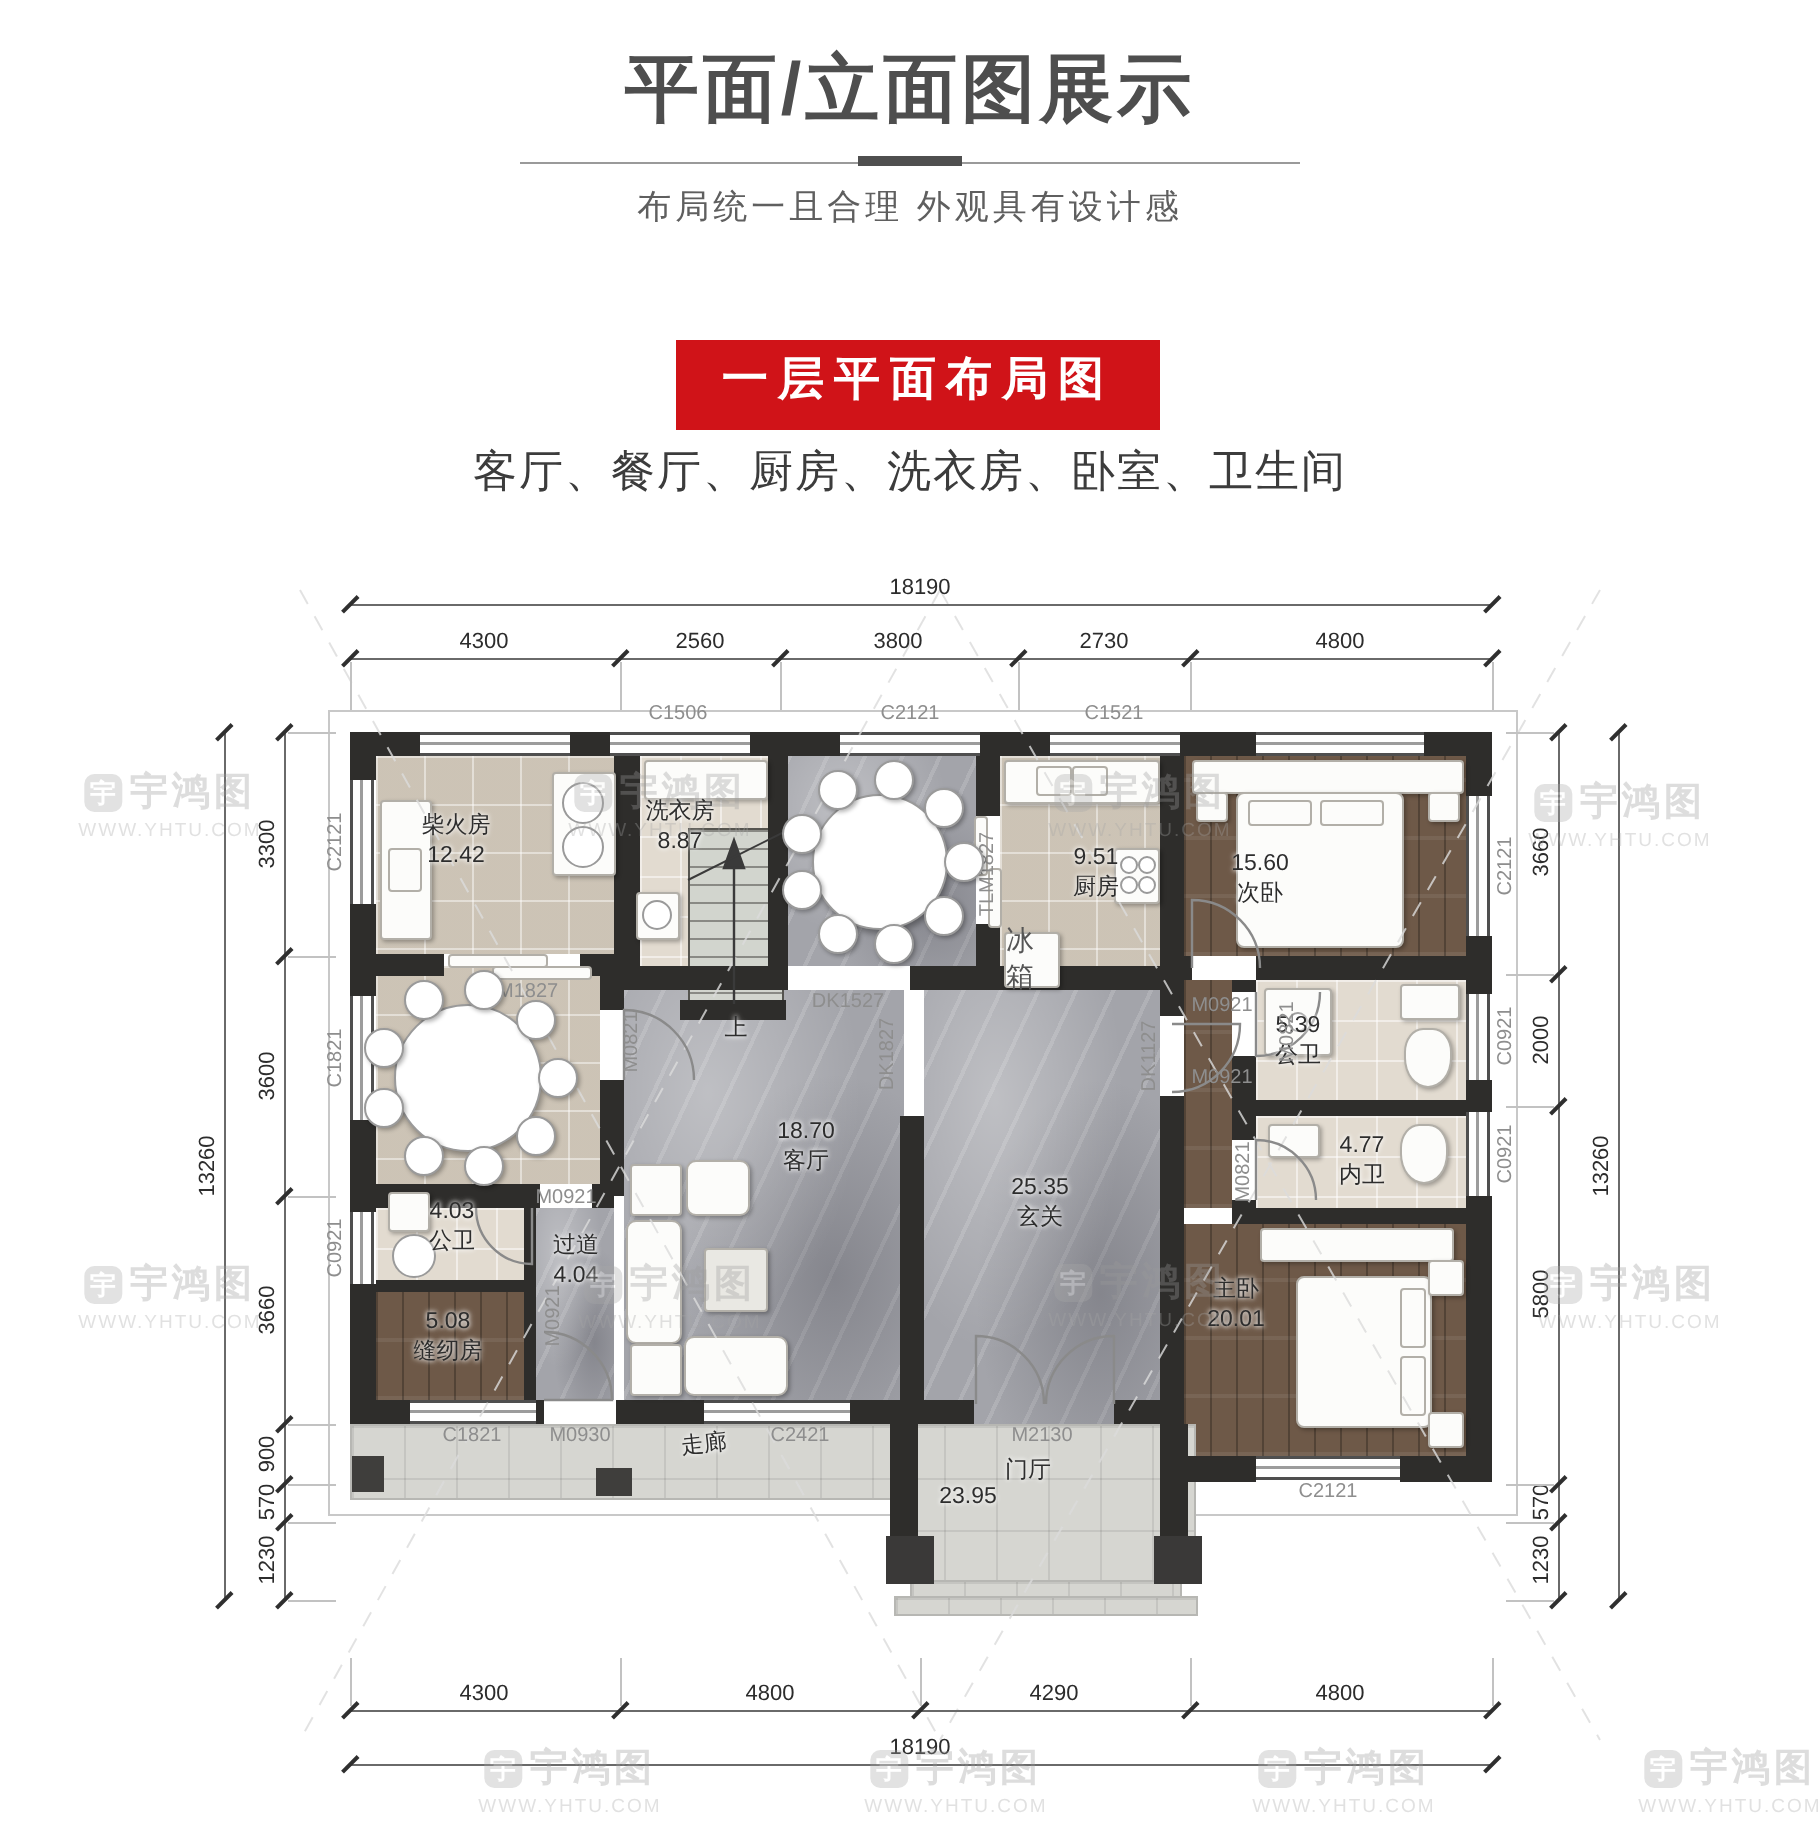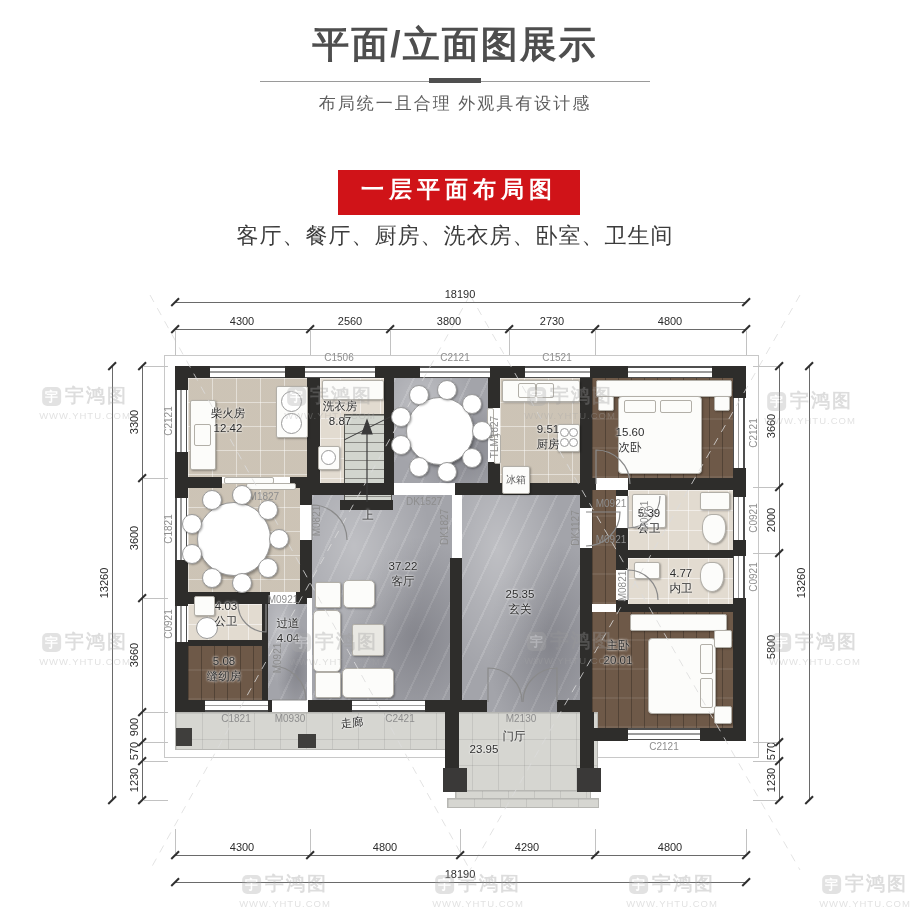--- a/index.html
+++ b/index.html
@@ -184,21 +184,21 @@
 
 <div class="fw" style="left:502px;top:380px;width:76px;height:20px"></div>
 <div class="fw" style="left:518px;top:383px;width:16px;height:13px;box-shadow:none"></div>
 <div class="fw" style="left:536px;top:383px;width:16px;height:13px;box-shadow:none"></div>
 <div class="fw" style="left:557px;top:424px;width:21px;height:26px"></div>
 <div class="circ" style="left:560px;top:428px;width:7px;height:7px"></div>
 <div class="circ" style="left:569px;top:428px;width:7px;height:7px"></div>
 <div class="circ" style="left:560px;top:438px;width:7px;height:7px"></div>
 <div class="circ" style="left:569px;top:438px;width:7px;height:7px"></div>
 <div class="fw" style="left:502px;top:466px;width:26px;height:26px;display:flex;align-items:center;justify-content:center">
-  <span style="font-size:10px;color:#555">冰箱</span>
+  <span style="font-size:14px;color:#555">冰箱</span>
 </div>
 
 <div class="fw" style="left:596px;top:380px;width:134px;height:15px"></div>
 <div class="fw" style="left:598px;top:396px;width:14px;height:13px"></div>
 <div class="fw" style="left:714px;top:396px;width:14px;height:13px"></div>
 <div class="fw" style="left:618px;top:396px;width:82px;height:76px;border-radius:4px"></div>
 <div class="fw" style="left:624px;top:400px;width:30px;height:11px;box-shadow:none"></div>
 <div class="fw" style="left:660px;top:400px;width:30px;height:11px;box-shadow:none"></div>
 
 <div class="fw" style="left:630px;top:614px;width:95px;height:15px"></div>
@@ -287,21 +287,21 @@
   </div>
 <div class="rlab" style="left:224px;top:669px">
   <div>5.08</div>
     <div>缝纫房</div>
   </div>
 <div class="rlab" style="left:288px;top:631px">
   <div>过道</div>
     <div>4.04</div>
   </div>
 <div class="rlab" style="left:403px;top:574px">
-  <div>37.22</div>
+  <div>18.70</div>
     <div>客厅</div>
   </div>
 <div class="rlab" style="left:520px;top:602px">
   <div>25.35</div>
     <div>玄关</div>
   </div>
 <div class="rlab" style="left:618px;top:653px">
   <div>主卧</div>
     <div>20.01</div>
   </div>

